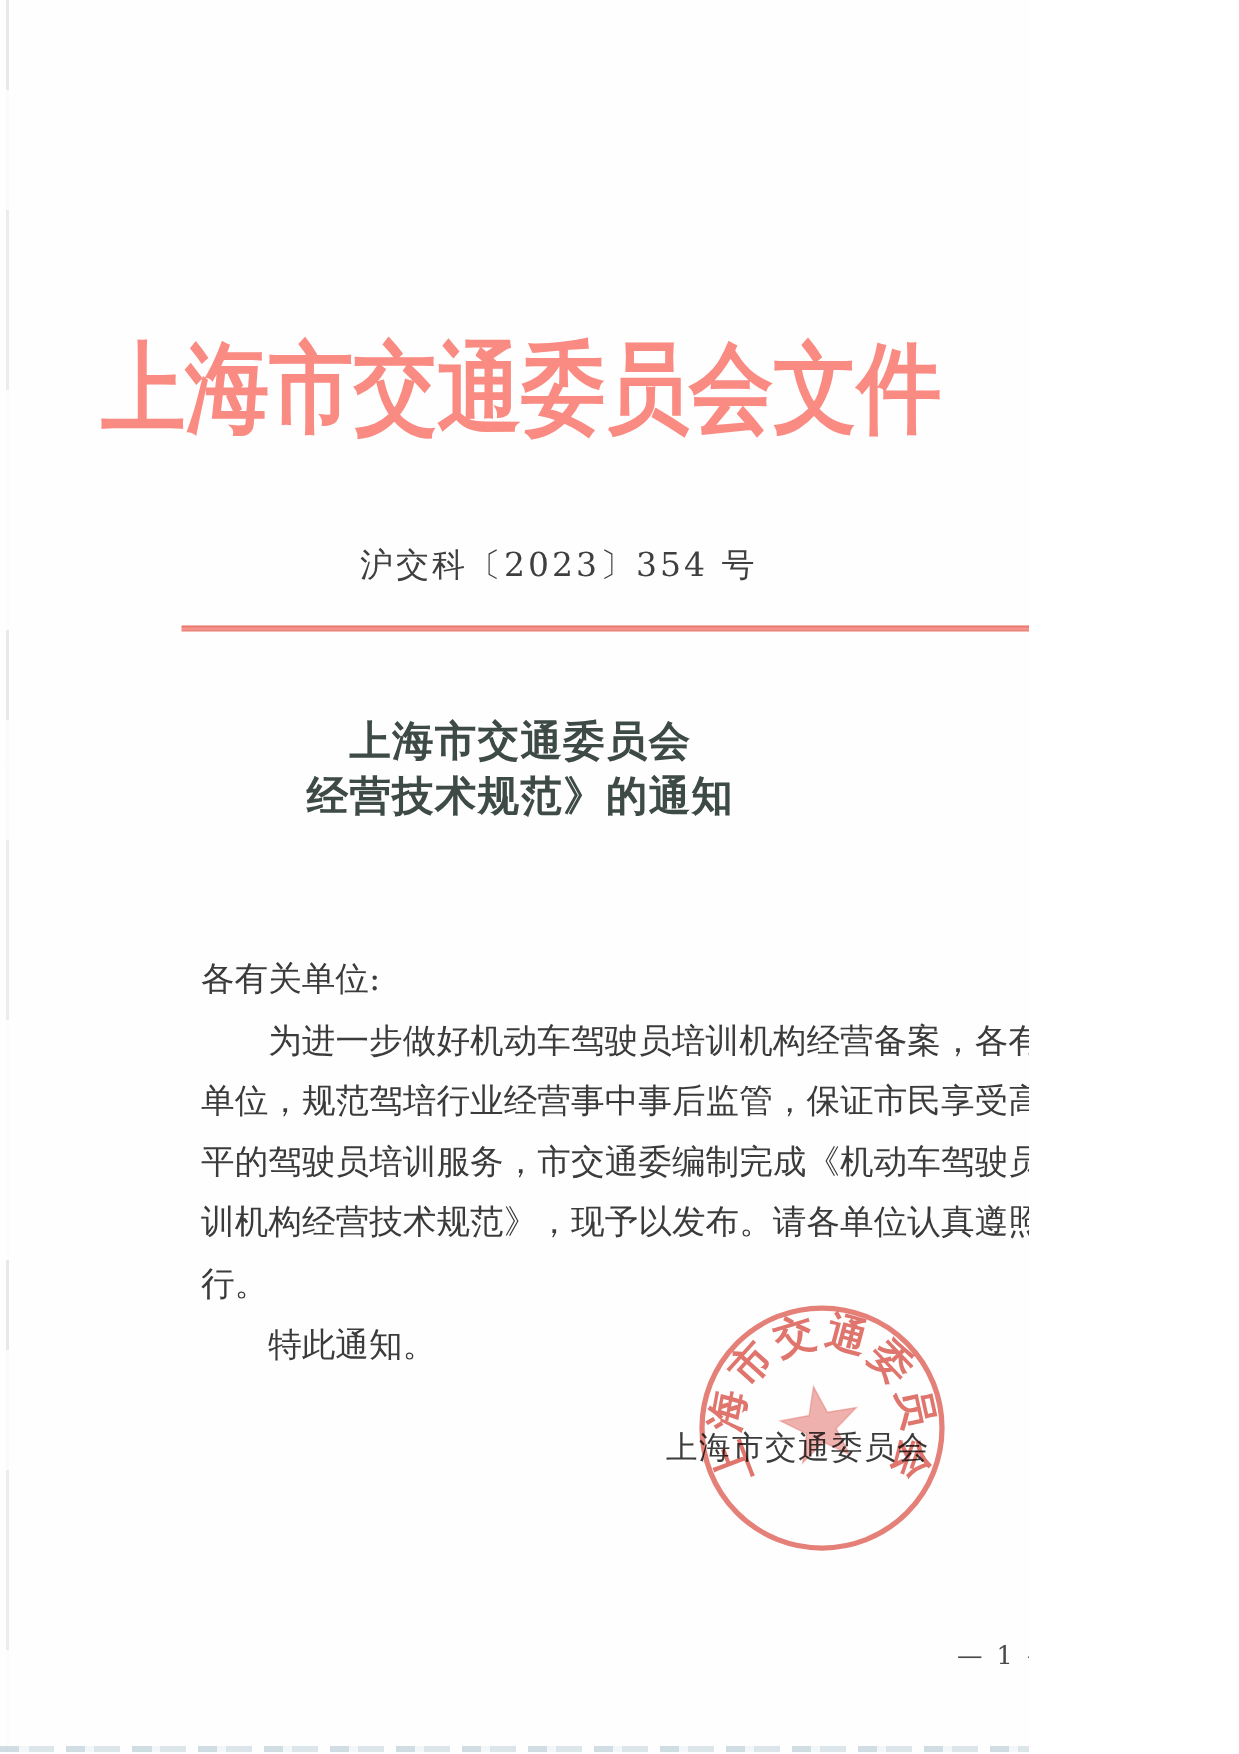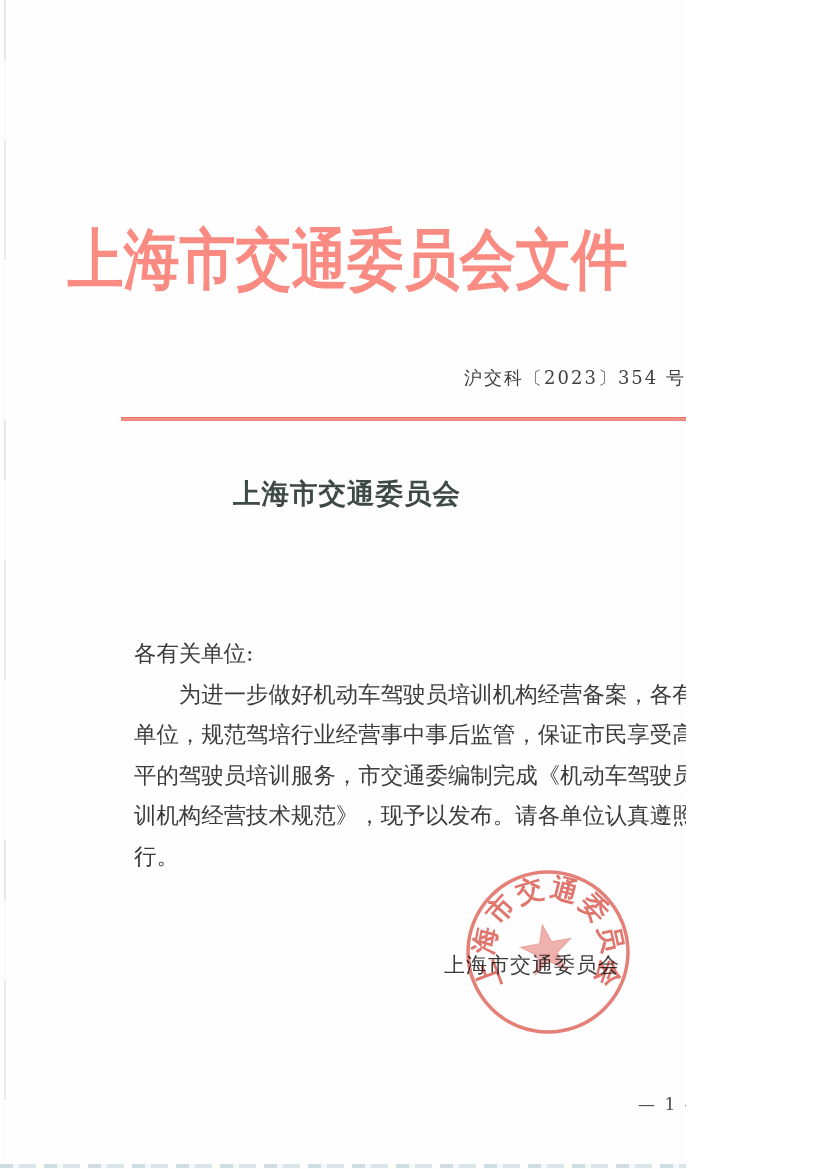--- a/index.html
+++ b/index.html
@@ -30,22 +30,22 @@
     font-size:56px;line-height:66px;font-weight:700;
     letter-spacing:0px;
     color:#fa8b82;
     transform:scaleY(1.17);transform-origin:50% 50%;
     font-family:"DejaVu Serif","Liberation Serif",serif;
     white-space:nowrap;
   }
   .doc-number{
     position:absolute;top:364px;left:0;width:100%;
     padding-left:59px;box-sizing:border-box;
-    text-align:right;
-    font-size:18px;line-height:28px;
+    text-align:center;
+    font-size:22px;line-height:28px;
     letter-spacing:2px;
     color:#3f3f3f;
   }
   .red-rule{
     position:absolute;top:417px;left:121px;width:618px;height:4px;
     background:linear-gradient(to bottom,#e56b60,#f59a91 55%,#e87b6f);
   }
   .title-block{
     position:absolute;top:476px;left:0;width:100%;
     padding-left:8px;box-sizing:border-box;
@@ -97,25 +97,27 @@
   <div class="edge-left"></div>
 
   <h1 class="letterhead">上海市交通委员会文件</h1>
 
   <div class="doc-number">沪交科〔2023〕354 号</div>
 
   <div class="red-rule"></div>
 
   <div class="title-block">
     <div>上海市交通委员会</div>
+    <div>经营技术规范》的通知</div>
   </div>
 
   <div class="body-text">
     <p class="salutation">各有关单位:</p>
     <p class="para">为进一步做好机动车驾驶员培训机构经营备案，各有关单位，规范驾培行业经营事中事后监管，保证市民享受高水平的驾驶员培训服务，市交通委编制完成《机动车驾驶员培训机构经营技术规范》，现予以发布。请各单位认真遵照执行。</p>
+    <p class="para">特此通知。</p>
   </div>
 
   <div class="signature">上海市交通委员会</div>
 
 
   <svg class="seal" width="240" height="240" viewBox="0 0 240 240" aria-hidden="true">
     <circle class="seal-ring" cx="120" cy="120" r="80"></circle>
     <path id="sealArc" d="M 74.94 151.55 A 55 55 0 1 1 165.06 151.55" fill="none"></path>
     <text class="seal-text">
       <textPath href="#sealArc" startOffset="0" textLength="238" lengthAdjust="spacing">上海市交通委员会</textPath>

